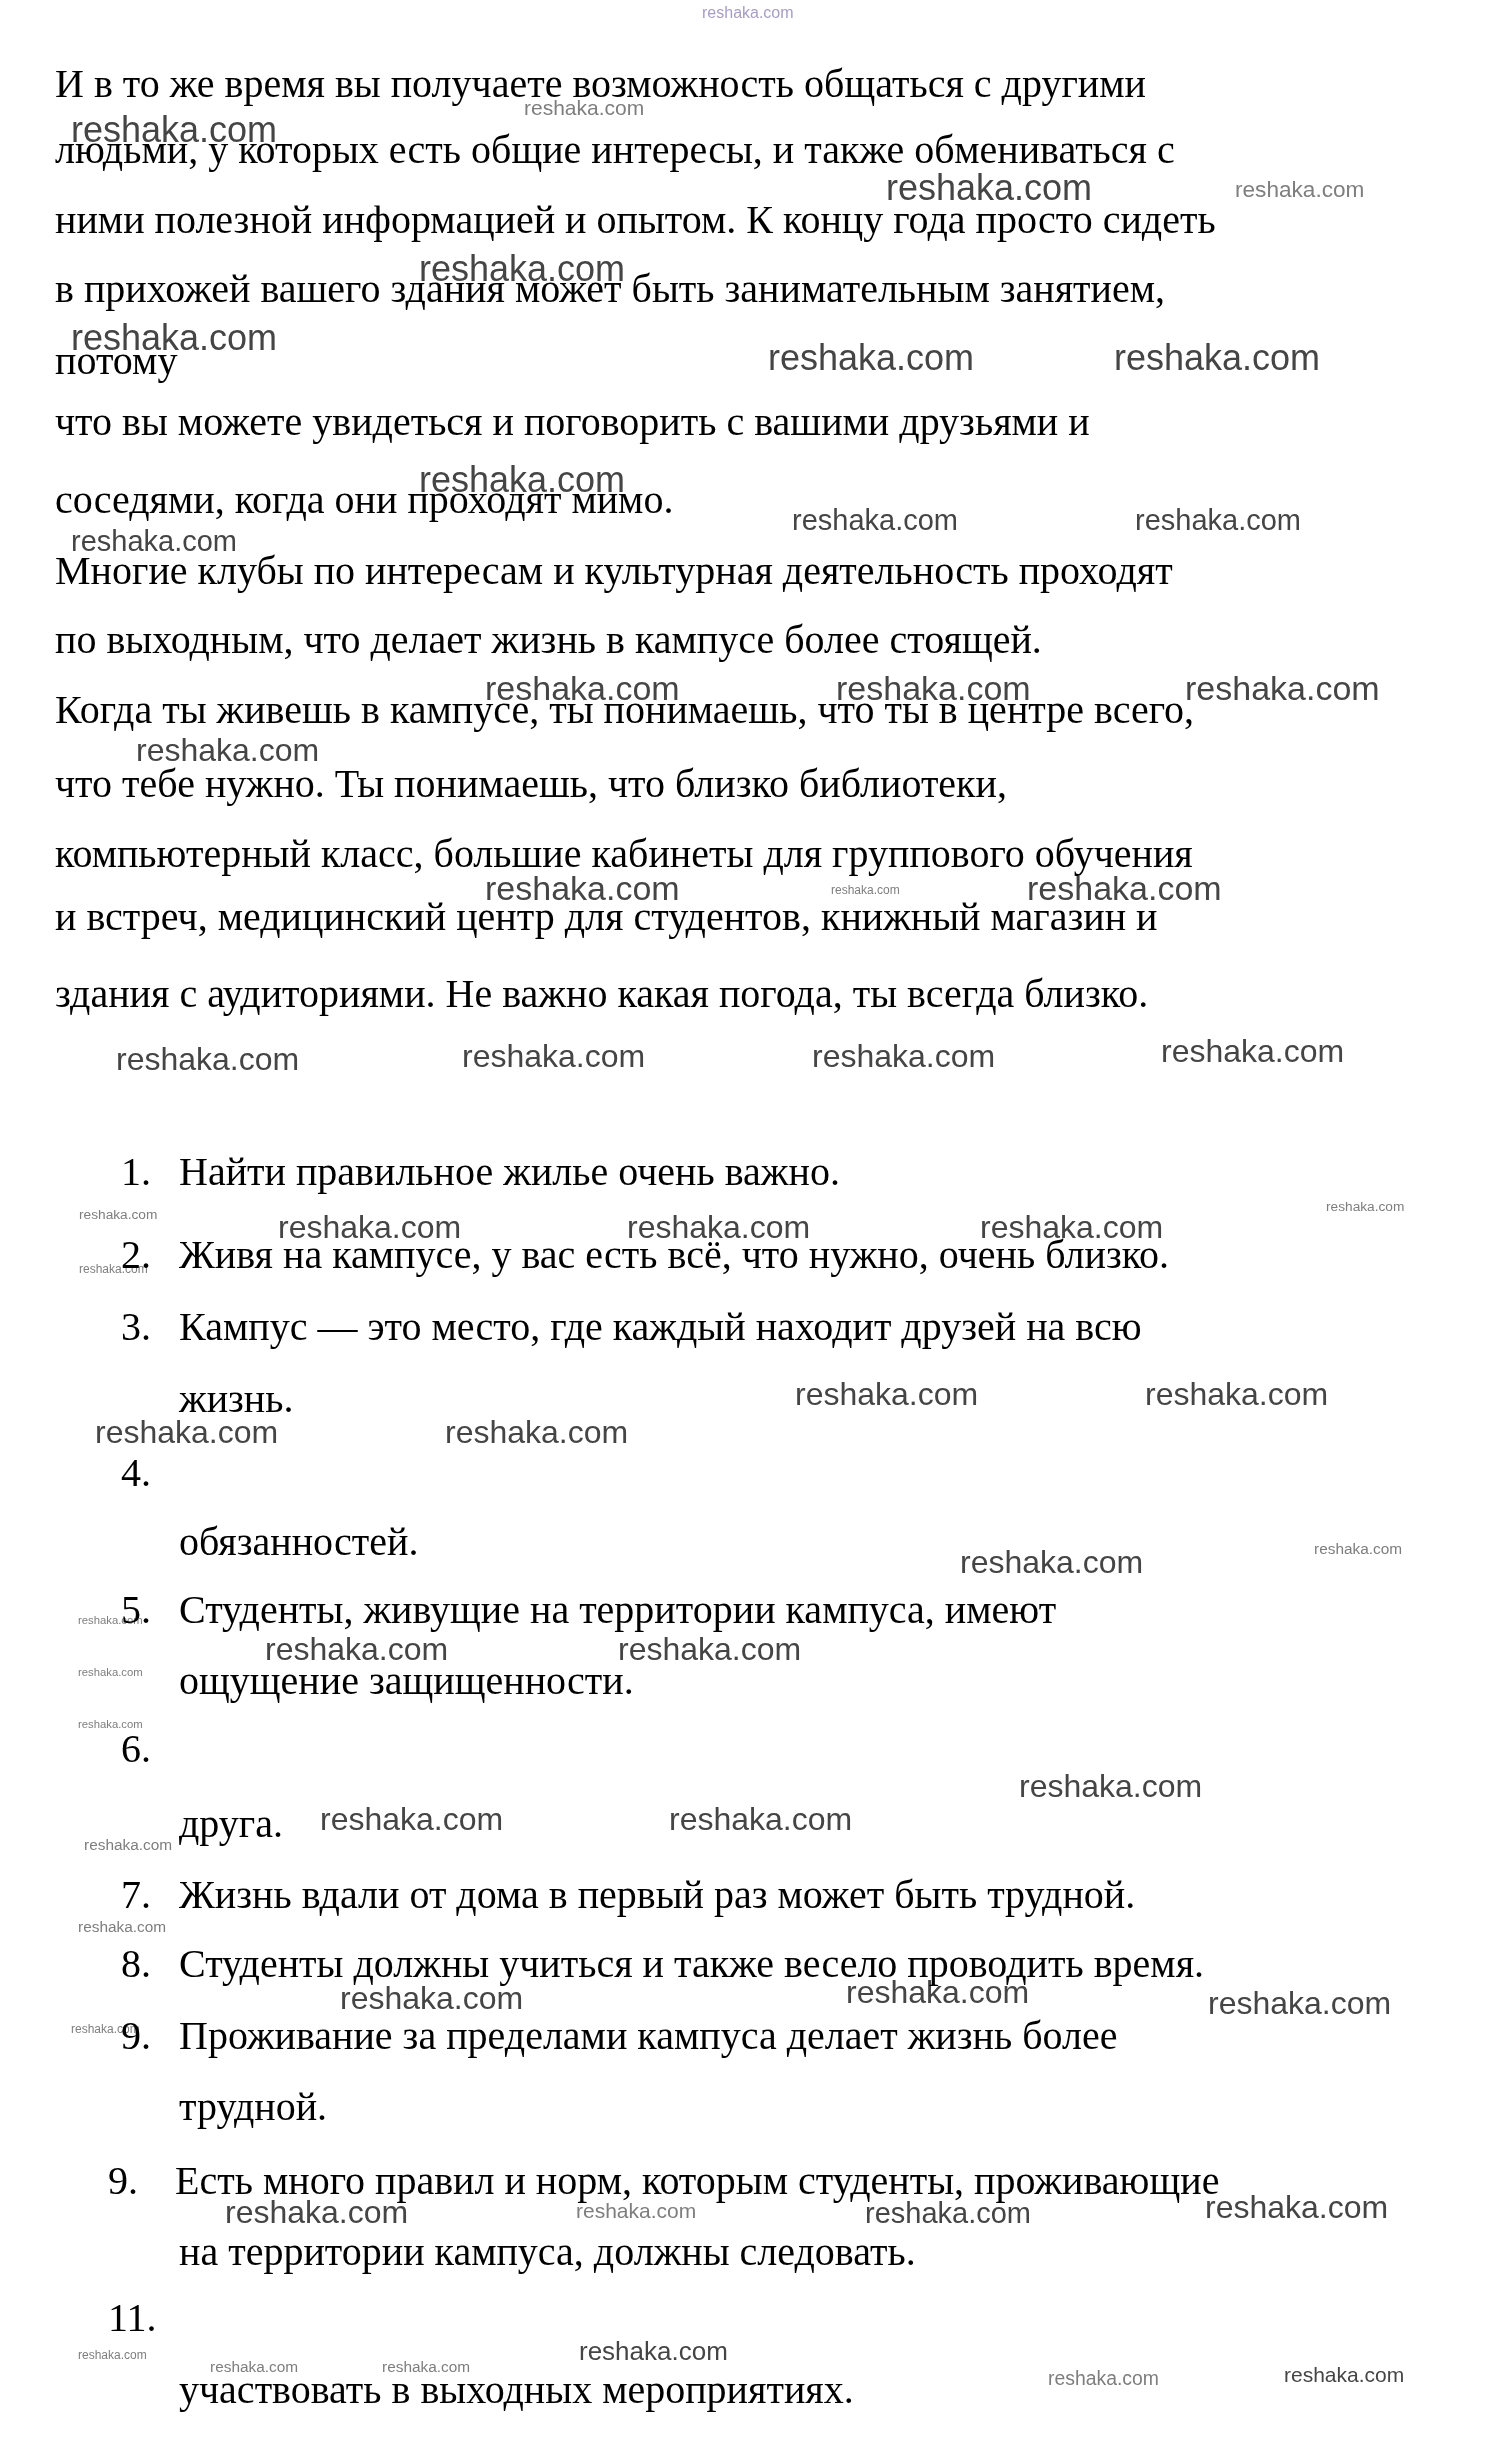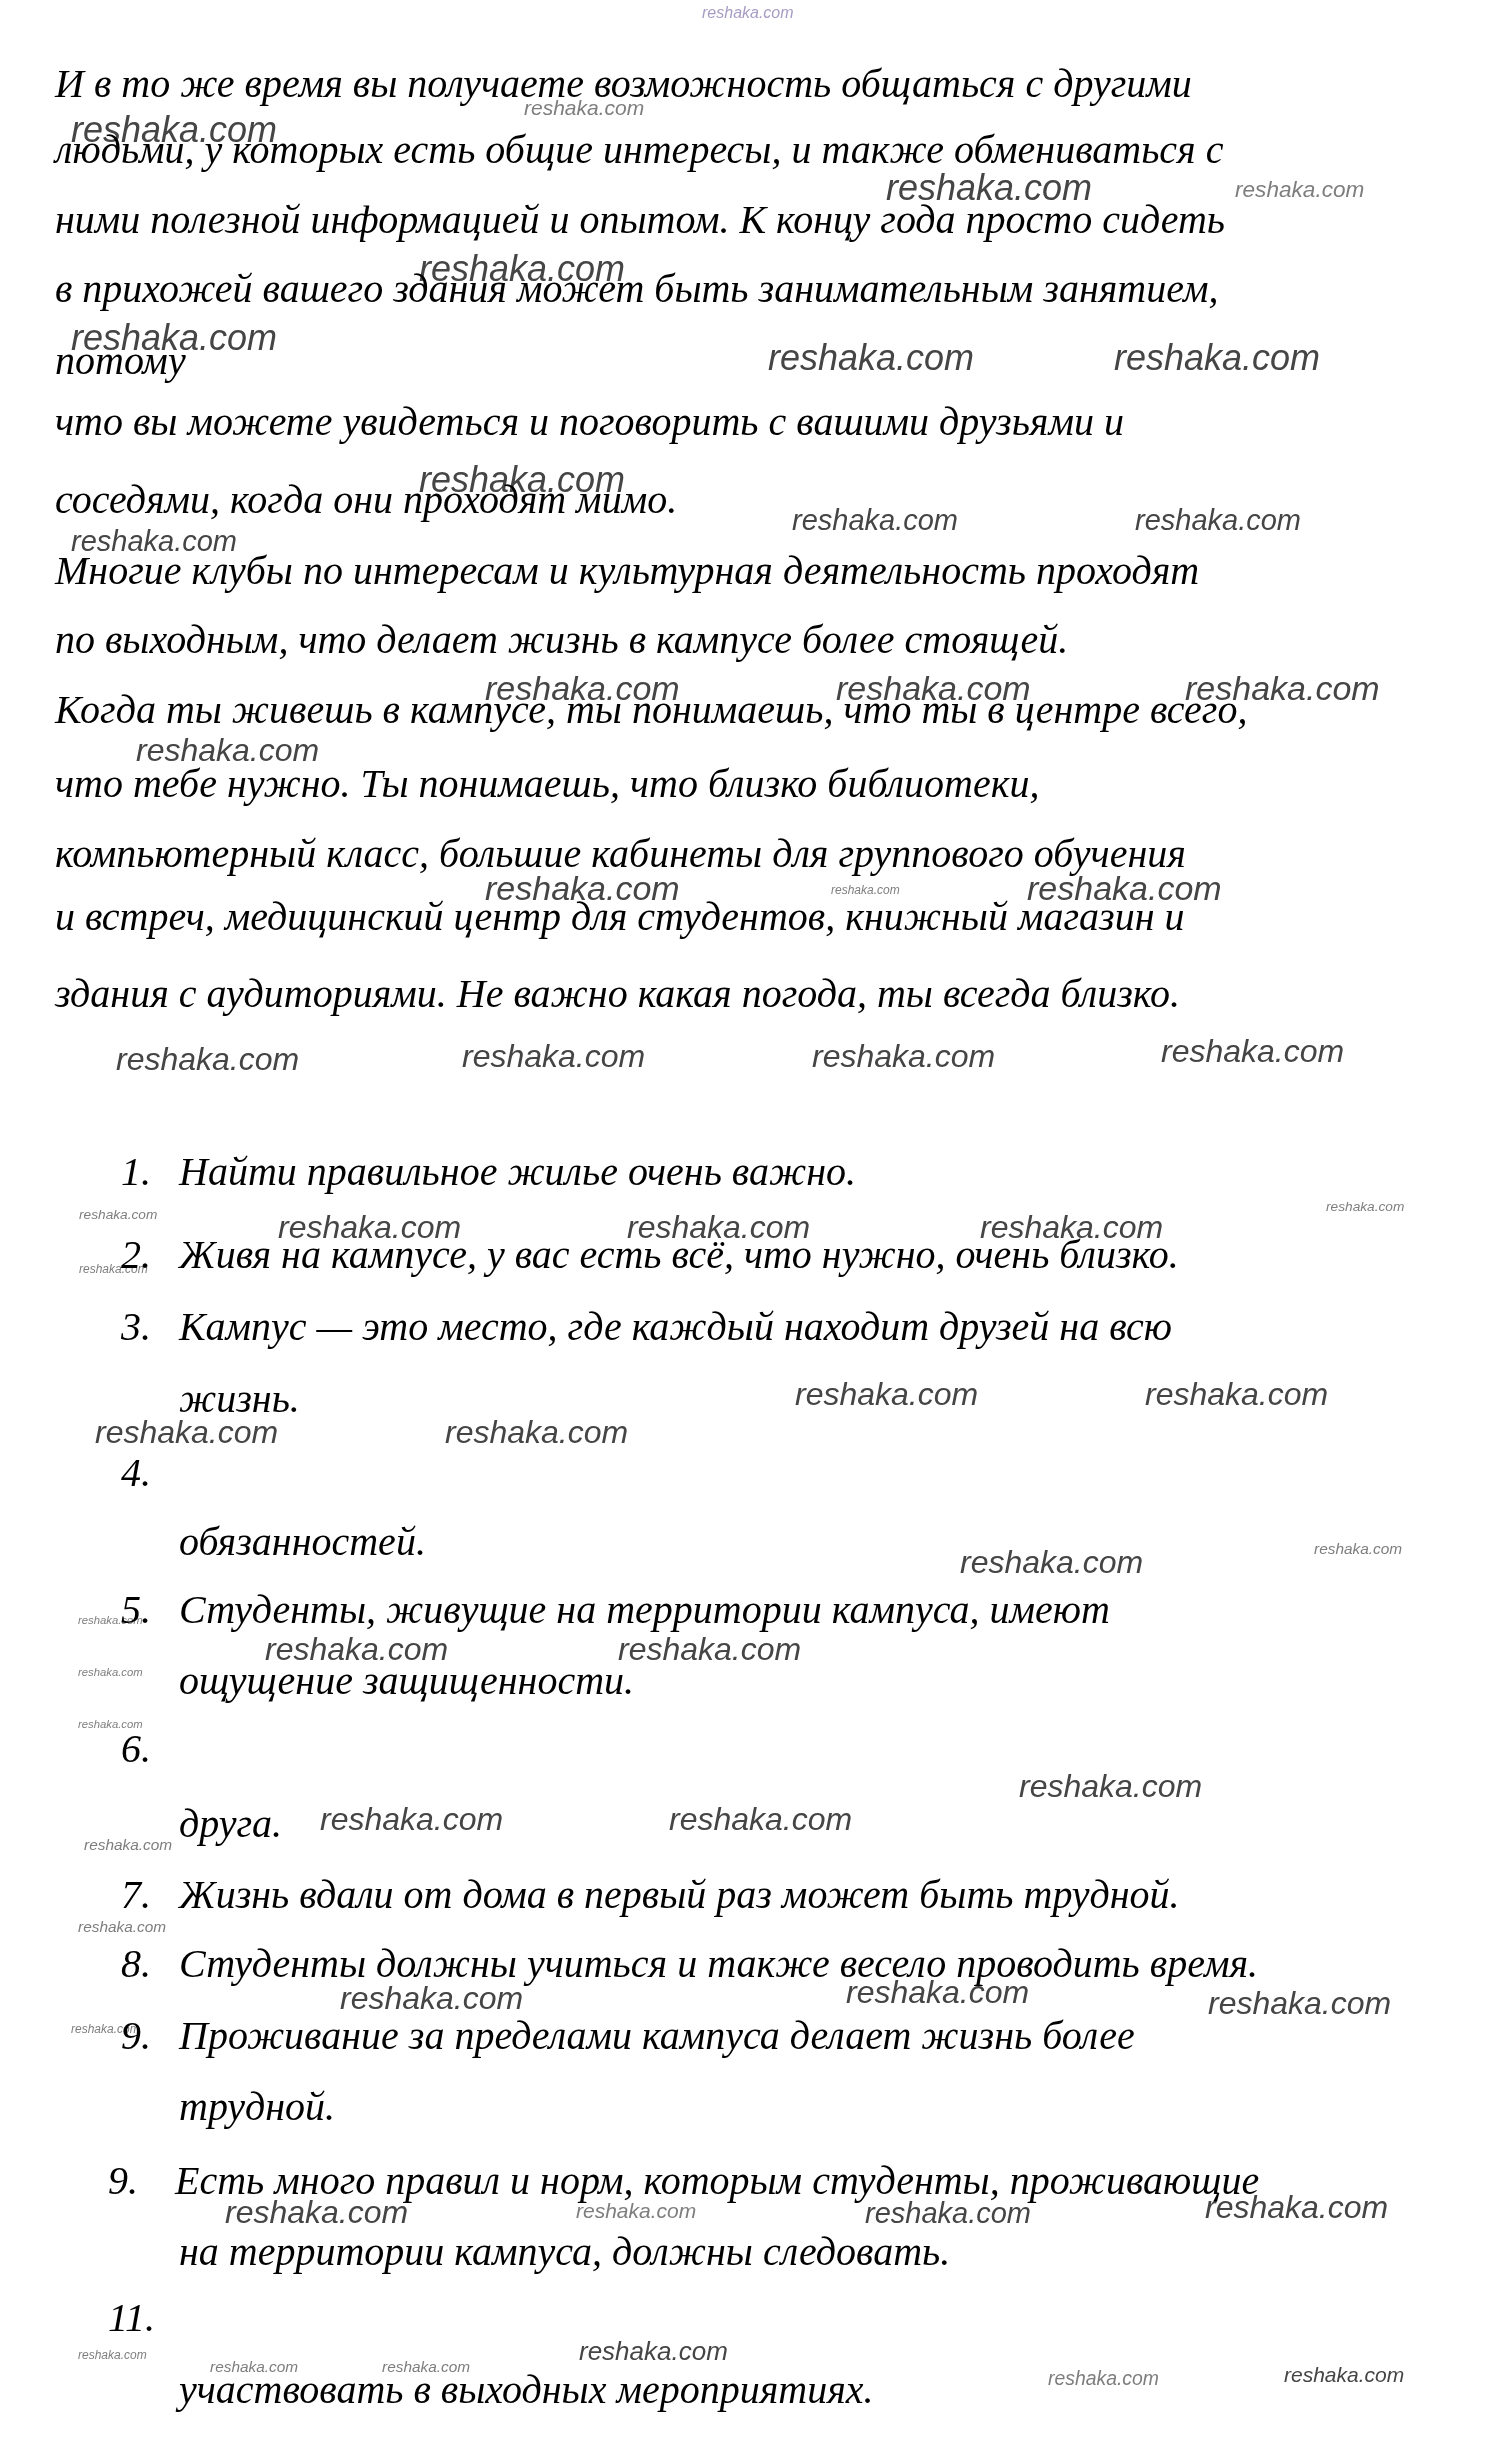--- a/index.html
+++ b/index.html
@@ -4,21 +4,20 @@
 <style>
   html, body { margin: 0; padding: 0; background: #ffffff; }
   .page {
     position: relative;
     width: 1491px;
     height: 2462px;
     background: #ffffff;
     overflow: hidden;
     font-family: "Liberation Serif", serif;
     color: #000000;
-    font-style: italic;
   }
   .line {
     position: absolute;
     left: 55px;
     font-size: 40px;
     line-height: 1.05;
     white-space: nowrap;
     color: #000000;
     z-index: 2;
   }

